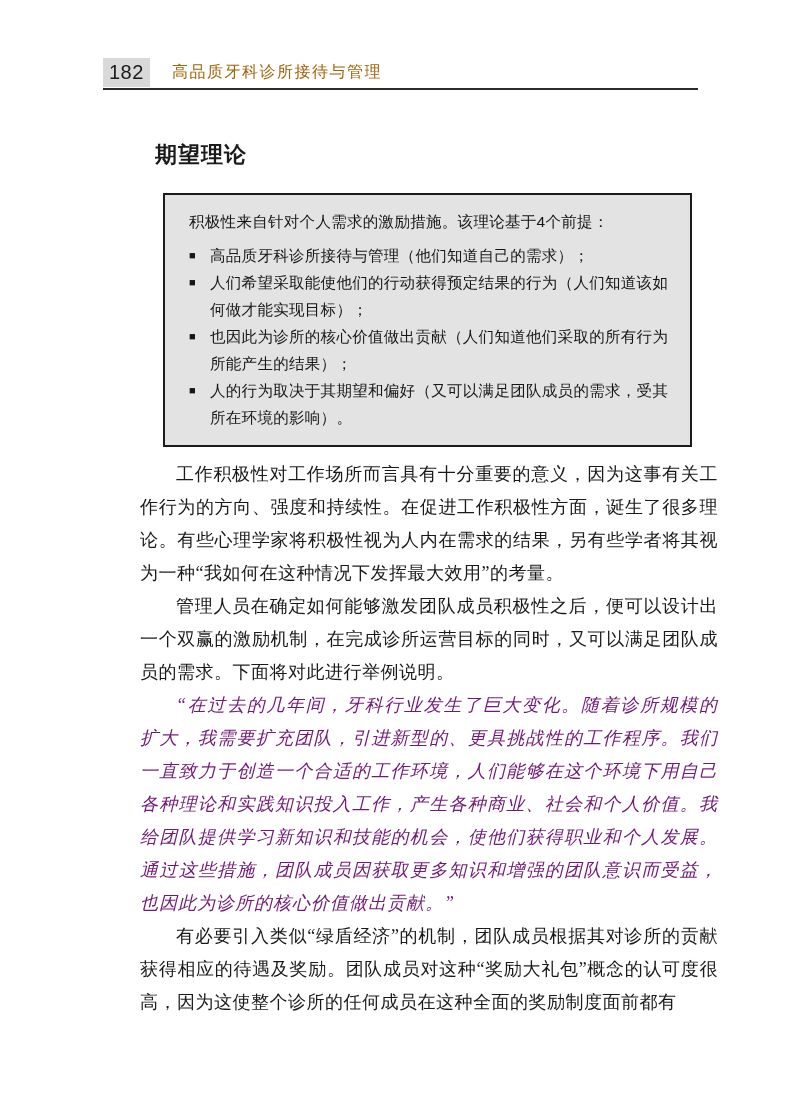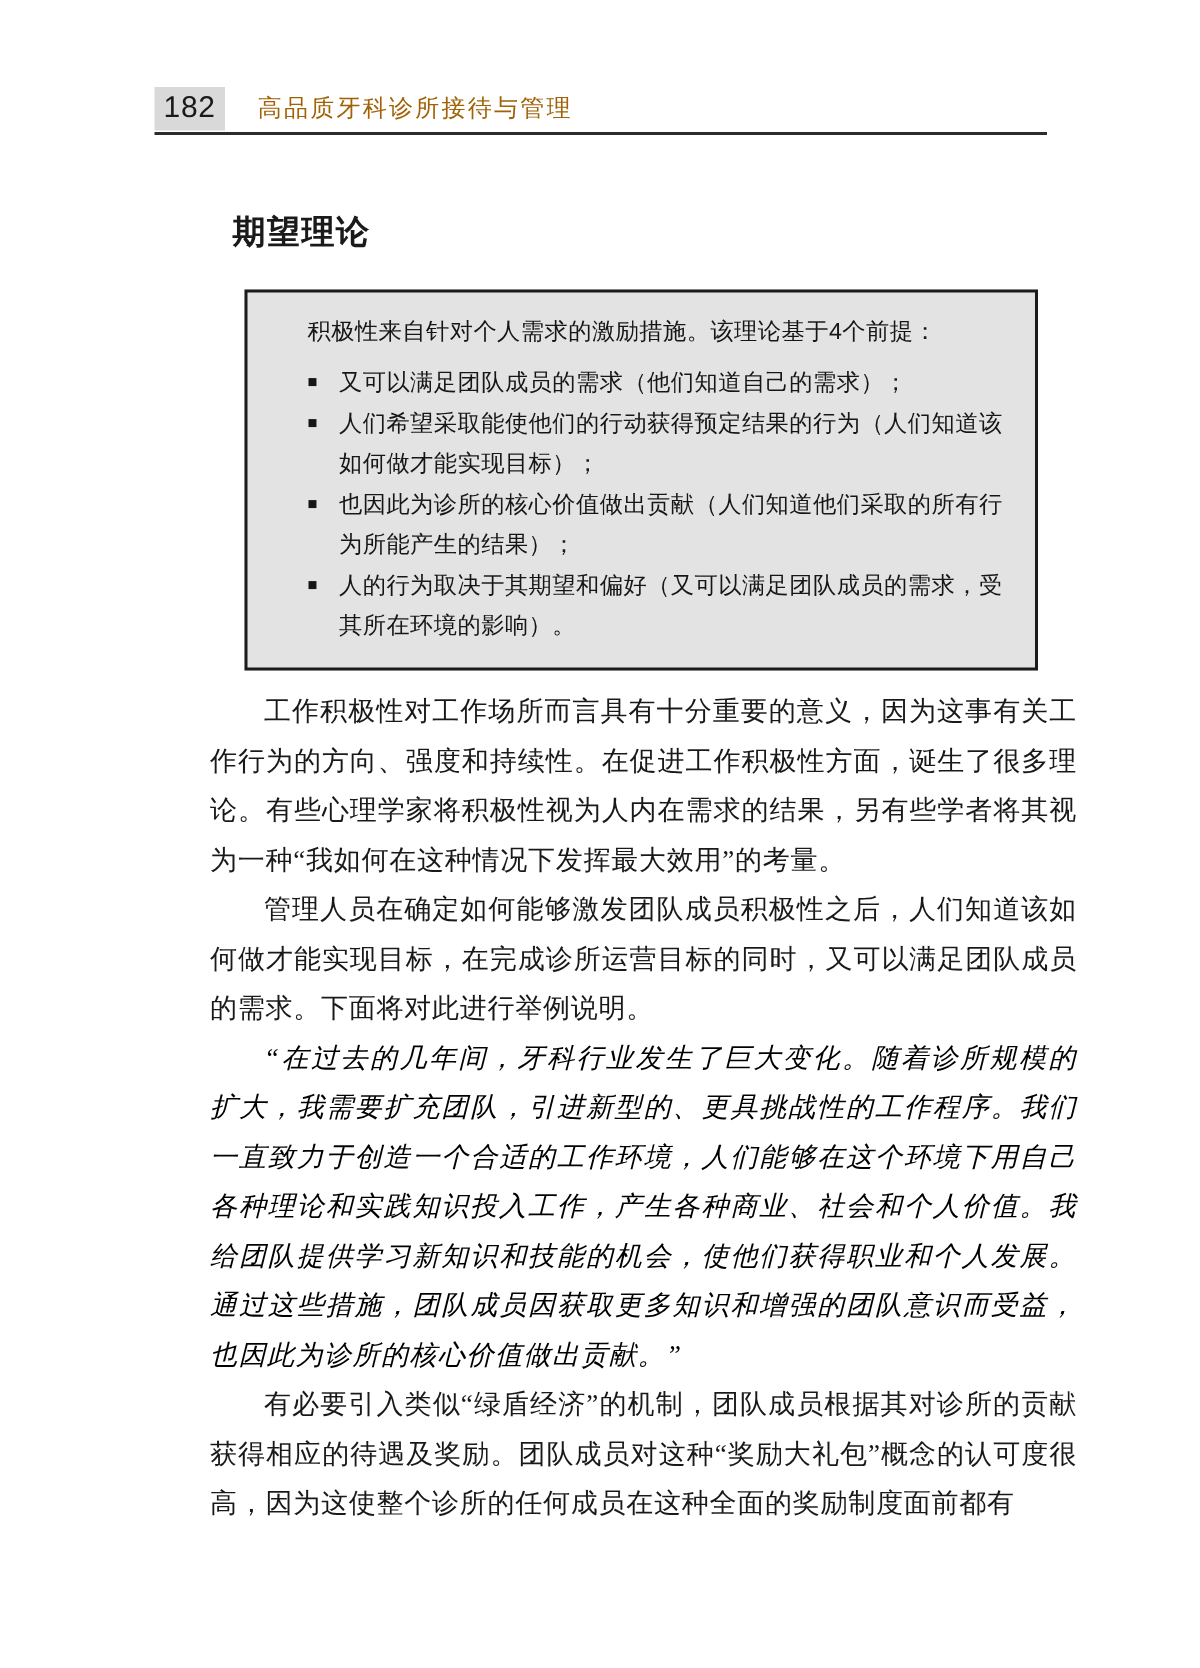--- a/index.html
+++ b/index.html
@@ -52,21 +52,21 @@
     color: #1a1a1a;
   }
 
   
   .theory-box {
     position: absolute;
     left: 163px; top: 193px; width: 529px;
     box-sizing: border-box;
     background: #e3e3e3;
     border: 2px solid #1b1b1b;
-    padding: 13px 18px 14px 40px;
+    padding: 13px 18px 14px 24px;
     font-family: "Liberation Sans", "DejaVu Sans", sans-serif;
     font-size: 15.5px;
     line-height: 27px;
     color: #161616;
   }
   .theory-box .intro {
     margin: 0 0 7px 0;
     letter-spacing: 0.3px;
   }
   .theory-box ul {
@@ -95,58 +95,58 @@
     letter-spacing: 0.5px;
     color: #191919;
   }
   .para {
     margin: 0;
     text-indent: 2em;
   }
   .para.quote {
     font-style: italic;
     letter-spacing: 1px;
-    color: #000000;
+    color: #701a75;
   }
 </style>
 </head>
 <body>
 
 <div class="page">
 
   <div class="page-header">
     <span class="page-number">182</span>
     <span class="running-title">高品质牙科诊所接待与管理</span>
   </div>
   <div class="header-rule"></div>
 
   <h1 class="section-heading">期望理论</h1>
 
   <div class="theory-box">
     <p class="intro">积极性来自针对个人需求的激励措施。该理论基于4个前提：</p>
     <ul>
       <li>
         <span class="bullet">■</span>
-        <span>又可以满足团队成员的需求（他们知道自己的需求）；</span>
+        <span>高品质牙科诊所接待与管理（他们知道自己的需求）；</span>
       </li>
       <li>
         <span class="bullet">■</span>
         <span>人们希望采取能使他们的行动获得预定结果的行为（人们知道该如何做才能实现目标）；</span>
       </li>
       <li>
         <span class="bullet">■</span>
         <span>也因此为诊所的核心价值做出贡献（人们知道他们采取的所有行为所能产生的结果）；</span>
       </li>
       <li>
         <span class="bullet">■</span>
         <span>人的行为取决于其期望和偏好（又可以满足团队成员的需求，受其所在环境的影响）。</span>
       </li>
     </ul>
   </div>
 
   <div class="body-text">
     <p class="para">工作积极性对工作场所而言具有十分重要的意义，因为这事有关工作行为的方向、强度和持续性。在促进工作积极性方面，诞生了很多理论。有些心理学家将积极性视为人内在需求的结果，另有些学者将其视为一种“我如何在这种情况下发挥最大效用”的考量。</p>
-    <p class="para">管理人员在确定如何能够激发团队成员积极性之后，人们知道该如何做才能实现目标，在完成诊所运营目标的同时，又可以满足团队成员的需求。下面将对此进行举例说明。</p>
+    <p class="para">管理人员在确定如何能够激发团队成员积极性之后，便可以设计出一个双赢的激励机制，在完成诊所运营目标的同时，又可以满足团队成员的需求。下面将对此进行举例说明。</p>
     <p class="para quote">“在过去的几年间，牙科行业发生了巨大变化。随着诊所规模的扩大，我需要扩充团队，引进新型的、更具挑战性的工作程序。我们一直致力于创造一个合适的工作环境，人们能够在这个环境下用自己各种理论和实践知识投入工作，产生各种商业、社会和个人价值。我给团队提供学习新知识和技能的机会，使他们获得职业和个人发展。通过这些措施，团队成员因获取更多知识和增强的团队意识而受益，也因此为诊所的核心价值做出贡献。”</p>
     <p class="para">有必要引入类似“绿盾经济”的机制，团队成员根据其对诊所的贡献获得相应的待遇及奖励。团队成员对这种“奖励大礼包”概念的认可度很高，因为这使整个诊所的任何成员在这种全面的奖励制度面前都有</p>
   </div>
 
 </div>
 
 </body></html>

